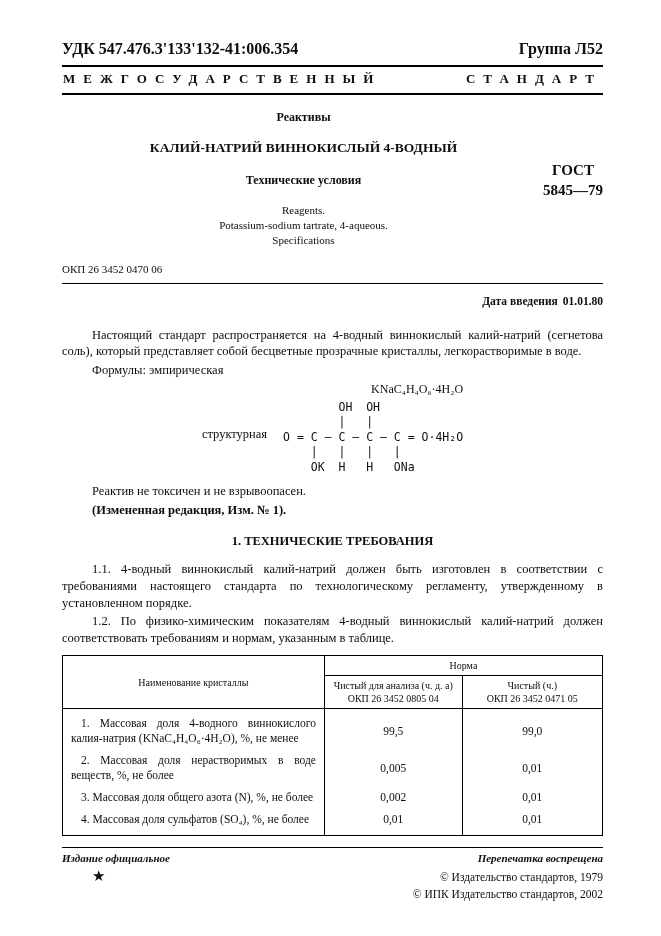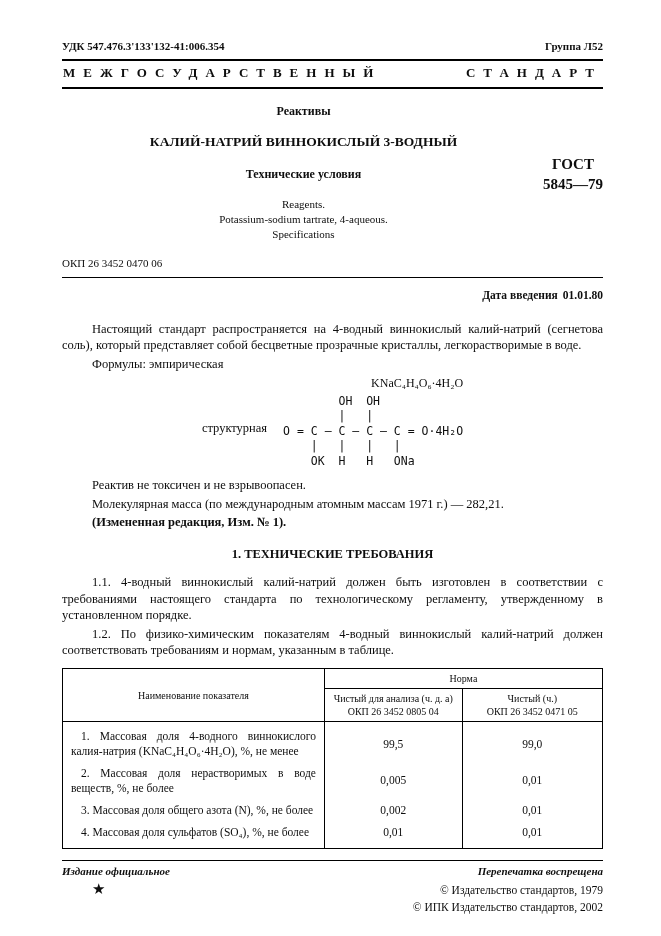--- a/index.html
+++ b/index.html
@@ -9,21 +9,21 @@
     width: 661px; height: 936px; margin: 0 auto;
     background: #ffffff; color: #0e0e0e;
     font-family: "Liberation Serif", "DejaVu Serif", serif;
     padding: 40px 58px 0 62px;
     position: relative; overflow: hidden;
     outline: 1px solid #c6c6c2;
   }
 
   .row { display: flex; justify-content: space-between; align-items: baseline; }
 
-  .top-meta { font-size: 11px; font-weight: bold; }
+  .top-meta { font-size: 16px; font-weight: bold; }
 
   .banner {
     margin-top: 7px;
     border-top: 2.5px solid #000;
     border-bottom: 2.5px solid #000;
     padding: 4px 1px 6px;
   }
   .banner-text {
     display: block; font-weight: bold; font-size: 13px;
     letter-spacing: 8px;
@@ -109,21 +109,21 @@
     <span>УДК 547.476.3'133'132-41:006.354</span>
     <span>Группа Л52</span>
   </div>
 
   <div class="banner">
     <span class="banner-text">МЕЖГОСУДАРСТВЕННЫЙ СТАНДАРТ</span>
   </div>
 
   <div class="title-block">
     <div class="section-label">Реактивы</div>
-    <div class="doc-title">КАЛИЙ-НАТРИЙ ВИННОКИСЛЫЙ 3-ВОДНЫЙ</div>
+    <div class="doc-title">КАЛИЙ-НАТРИЙ ВИННОКИСЛЫЙ 4-ВОДНЫЙ</div>
     <div class="doc-subtitle">Технические условия</div>
     <div class="english">
       <div>Reagents.</div>
       <div>Potassium-sodium tartrate, 4-aqueous.</div>
       <div>Specifications</div>
     </div>
     <div class="gost-block">
       <div>ГОСТ</div>
       <div>5845—79</div>
     </div>
@@ -148,37 +148,36 @@
         <div class="sline">        OH  OH</div>
         <div class="sline">        |   |</div>
         <div class="sline">O = C — C — C — C = O·4H₂O</div>
         <div class="sline">    |   |   |   |</div>
         <div class="sline">    OK  H   H   ONa</div>
       </div>
     </div>
   </div>
 
   <p class="para">Реактив не токсичен и не взрывоопасен.</p>
-  <p class="para">Молекулярная масса (по международным атомным массам 1971 г.) — 282,21.</p>
   <p class="para bold">(Измененная редакция, Изм. № 1).</p>
 
   <div class="section-heading">1. ТЕХНИЧЕСКИЕ ТРЕБОВАНИЯ</div>
 
   <p class="para">1.1. 4-водный виннокислый калий-натрий должен быть изготовлен в соответствии с требованиями настоящего стандарта по технологическому регламенту, утвержденному в установленном порядке.</p>
   <p class="para">1.2. По физико-химическим показателям 4-водный виннокислый калий-натрий должен соответствовать требованиям и нормам, указанным в таблице.</p>
 
   <table class="spec-table">
     <colgroup>
         <col class="c1">
         <col class="c2">
         <col class="c3">
       </colgroup>
     <thead>
       <tr>
-        <th rowspan="2">Наименование показателя</th>
+        <th rowspan="2">Наименование кристаллы</th>
         <th colspan="2">Норма</th>
       </tr>
       <tr>
         <th>
           <div>Чистый для анализа (ч. д. а)</div>
           <div>ОКП 26 3452 0805 04</div>
         </th>
         <th>
           <div>Чистый (ч.)</div>
           <div>ОКП 26 3452 0471 05</div>

